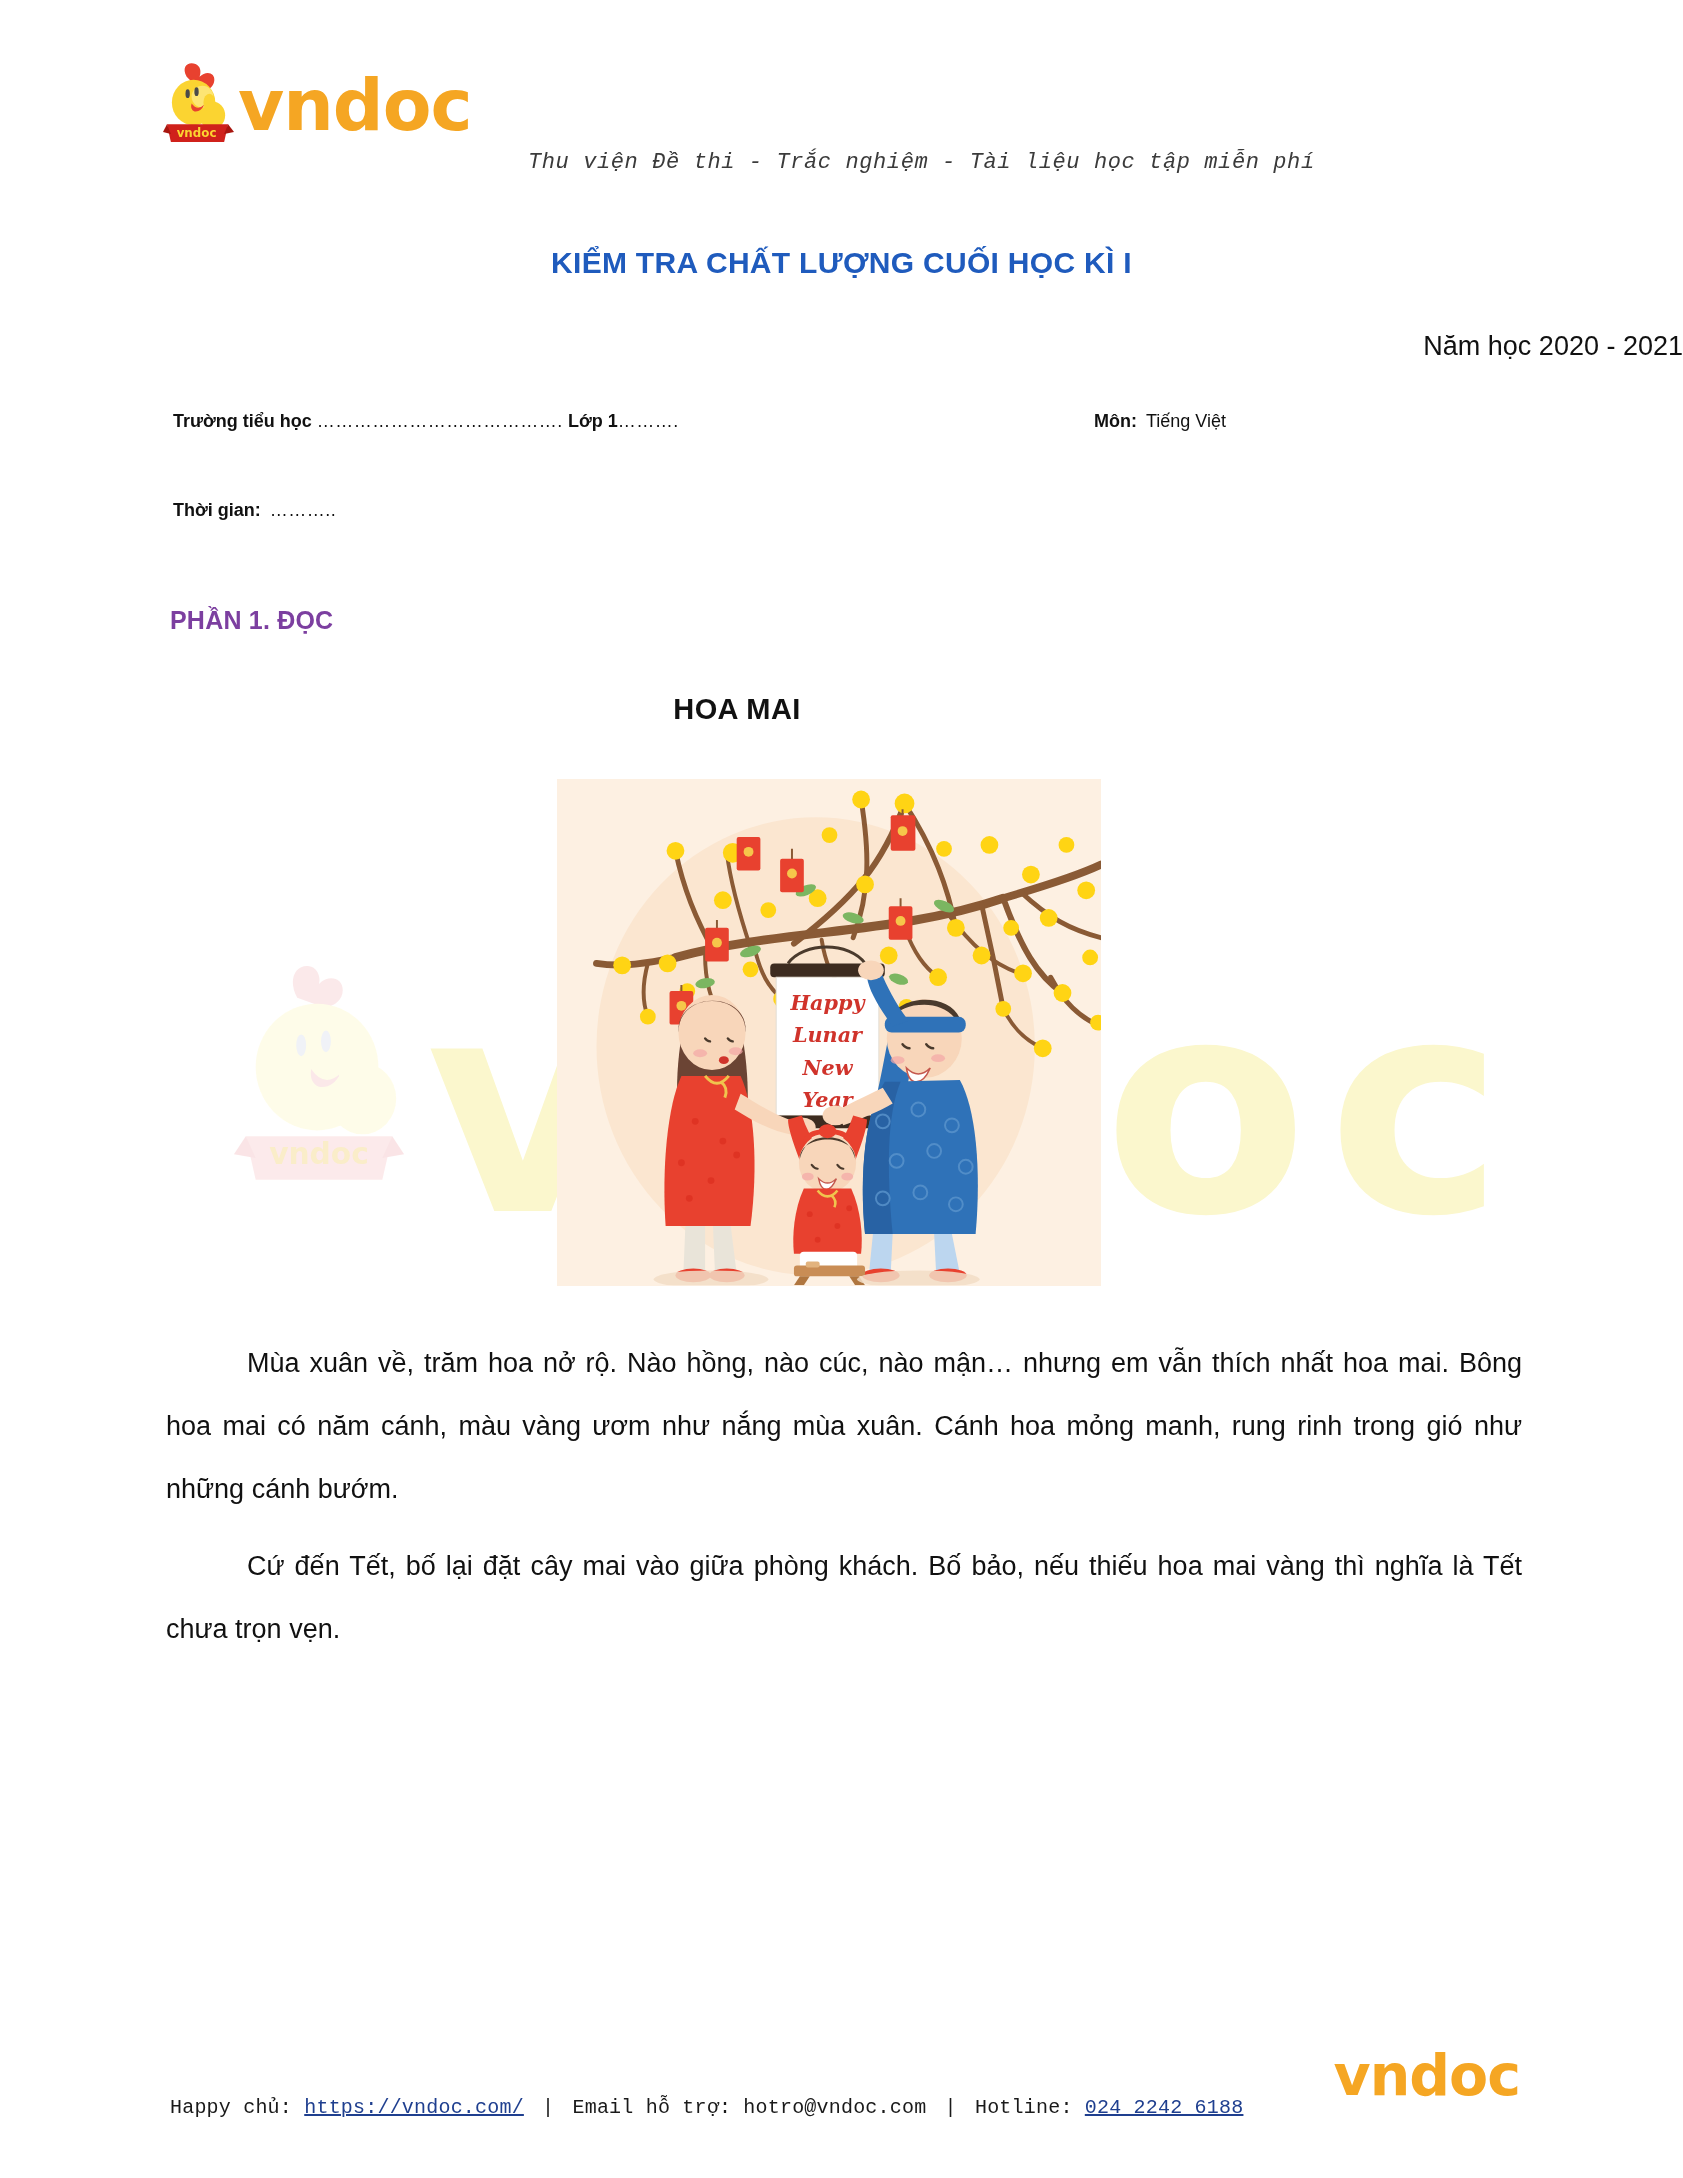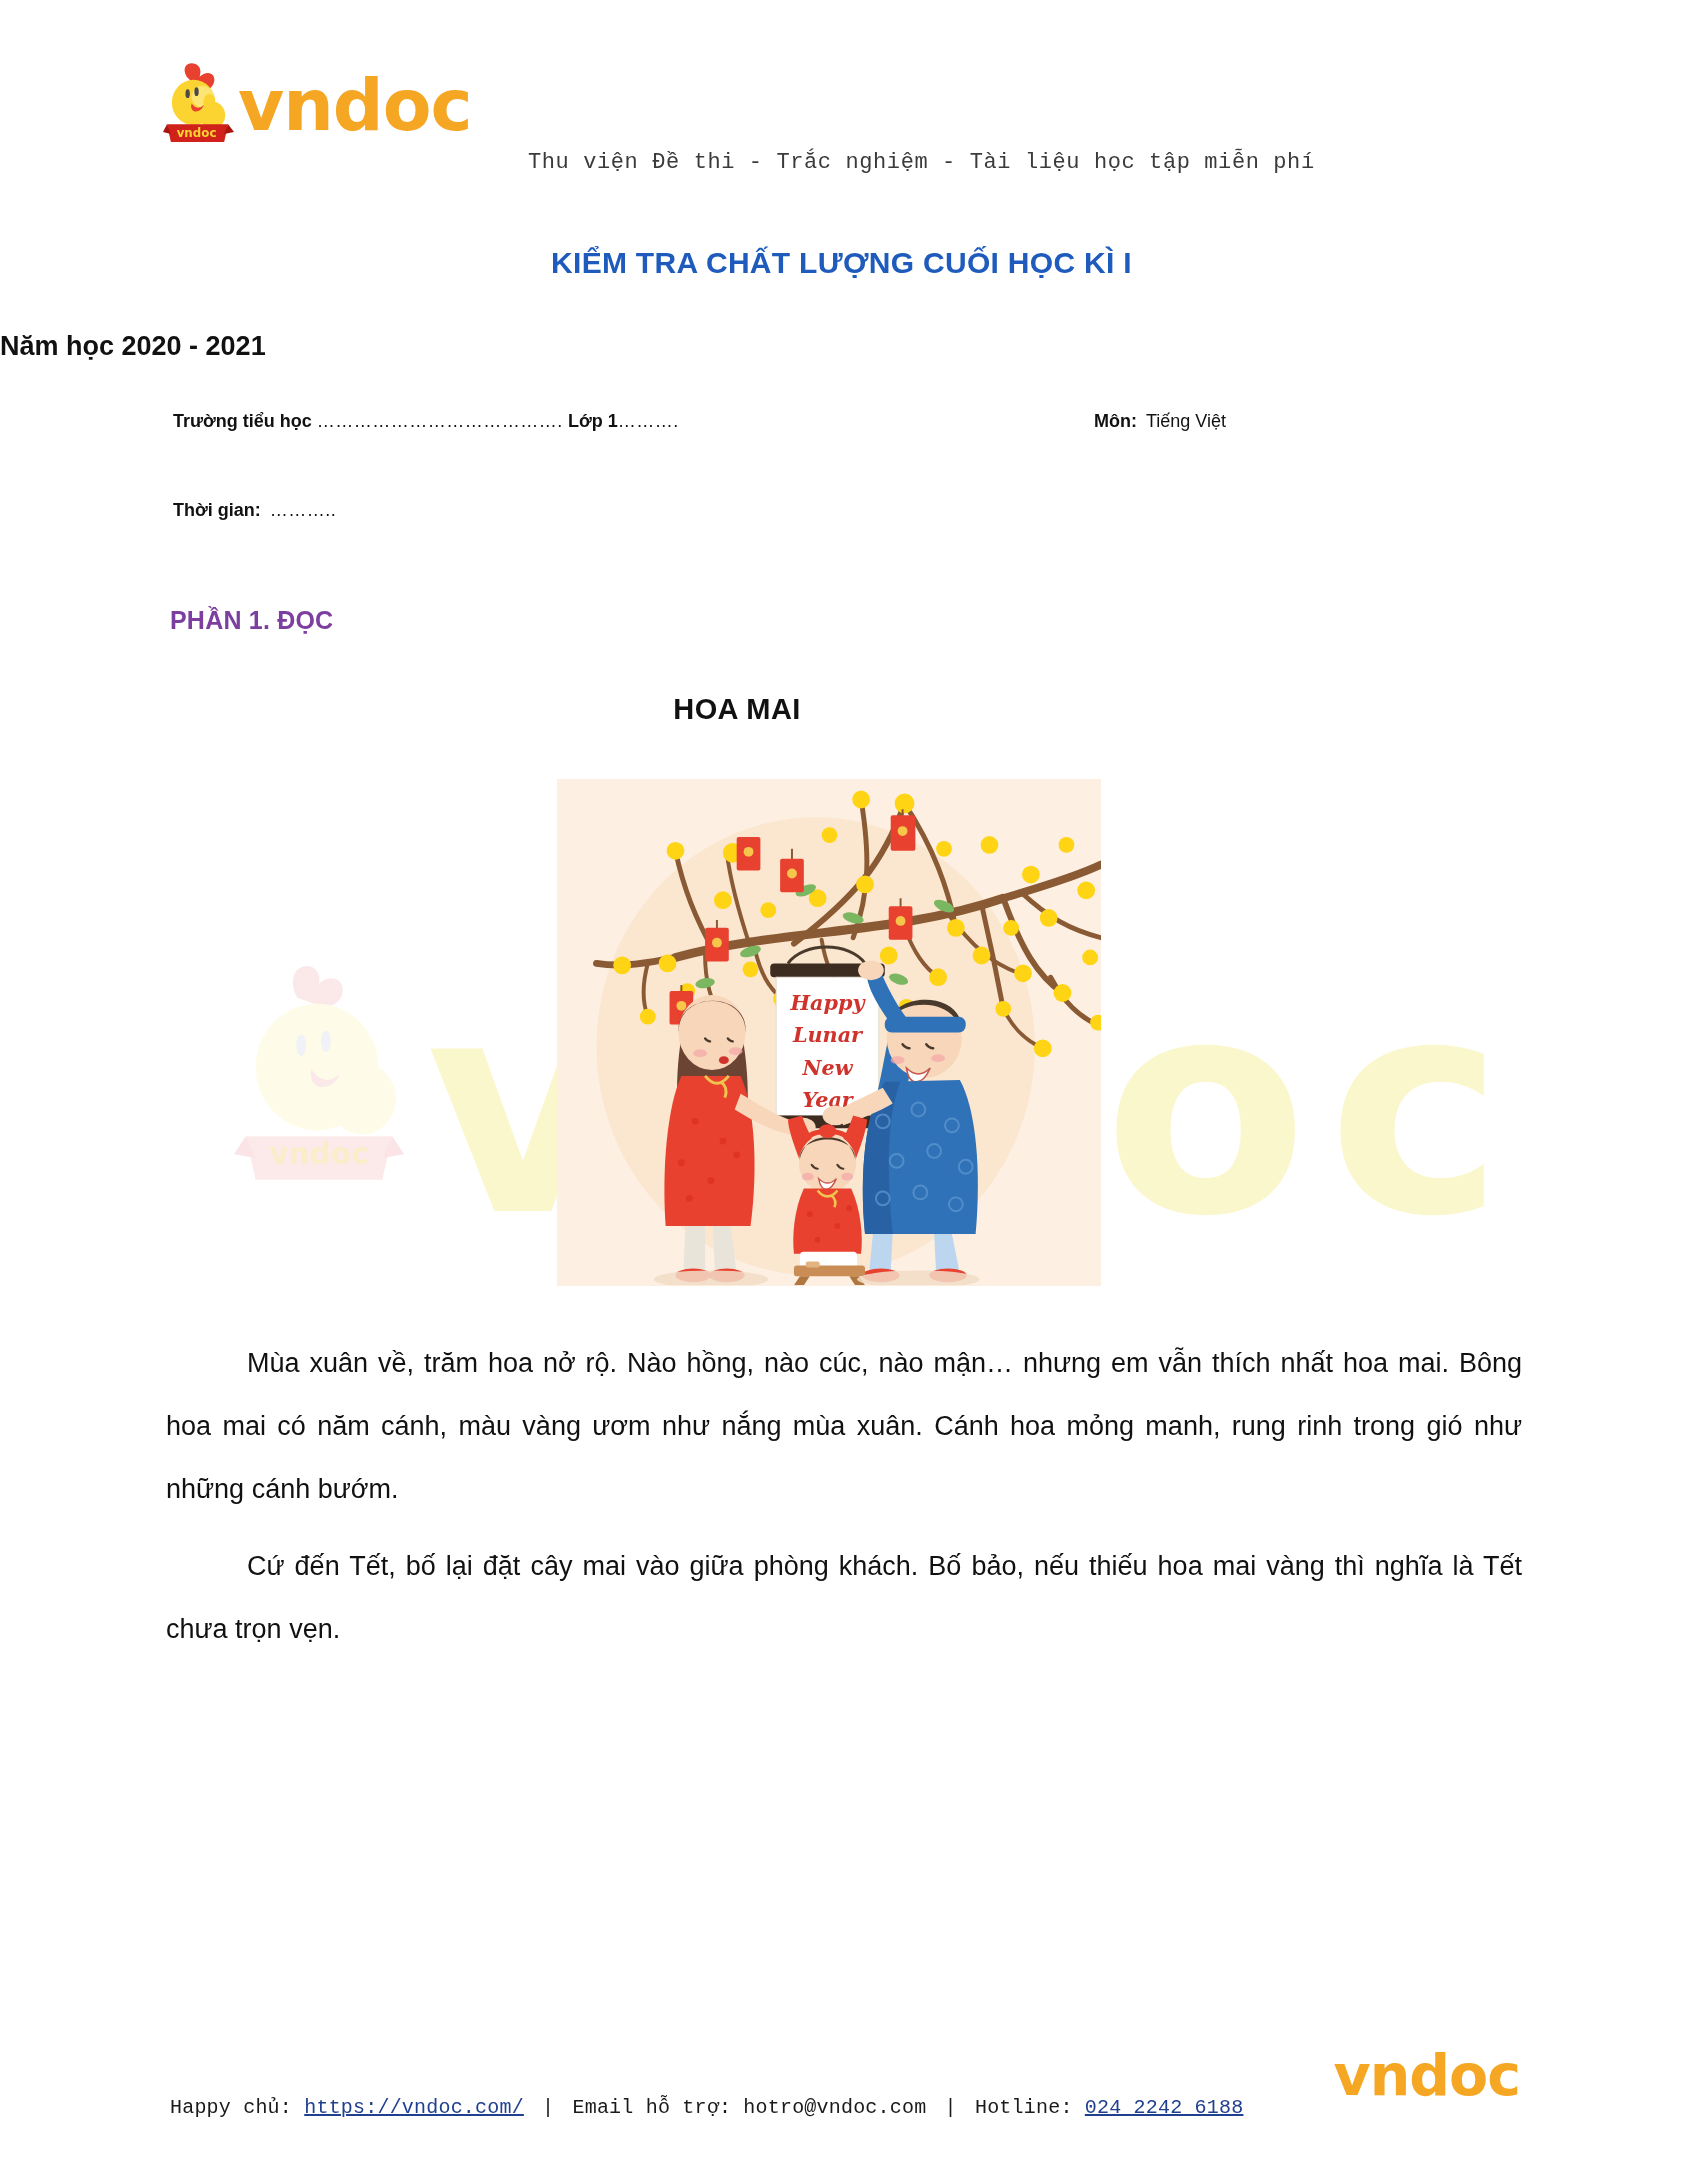--- a/index.html
+++ b/index.html
@@ -76,40 +76,41 @@
   }
   .header-tagline {
     position: absolute;
     left: 528px;
     top: 150px;
     font-family: "Liberation Mono", "DejaVu Sans Mono", monospace;
     font-size: 22px;
     color: #3b3b3b;
     letter-spacing: 0.6px;
     white-space: nowrap;
+    font-style: italic;
   }
 
   
   .exam-title {
     position: absolute;
     left: 0; top: 226px;
     width: 1683px;
     text-align: center;
     font-size: 30px;
     font-weight: 700;
     color: #1f5bbd;
     letter-spacing: 0.3px;
   }
   .school-year {
     position: absolute;
     left: 0; top: 309px;
     width: 1683px;
-    text-align: left;
+    text-align: right;
     font-size: 27px;
-    font-weight: 700;
+    font-weight: 400;
     color: #111111;
   }
 
   
   .form-row {
     position: absolute;
     left: 173px;
     width: 1346px;
     display: flex;
     align-items: baseline;

